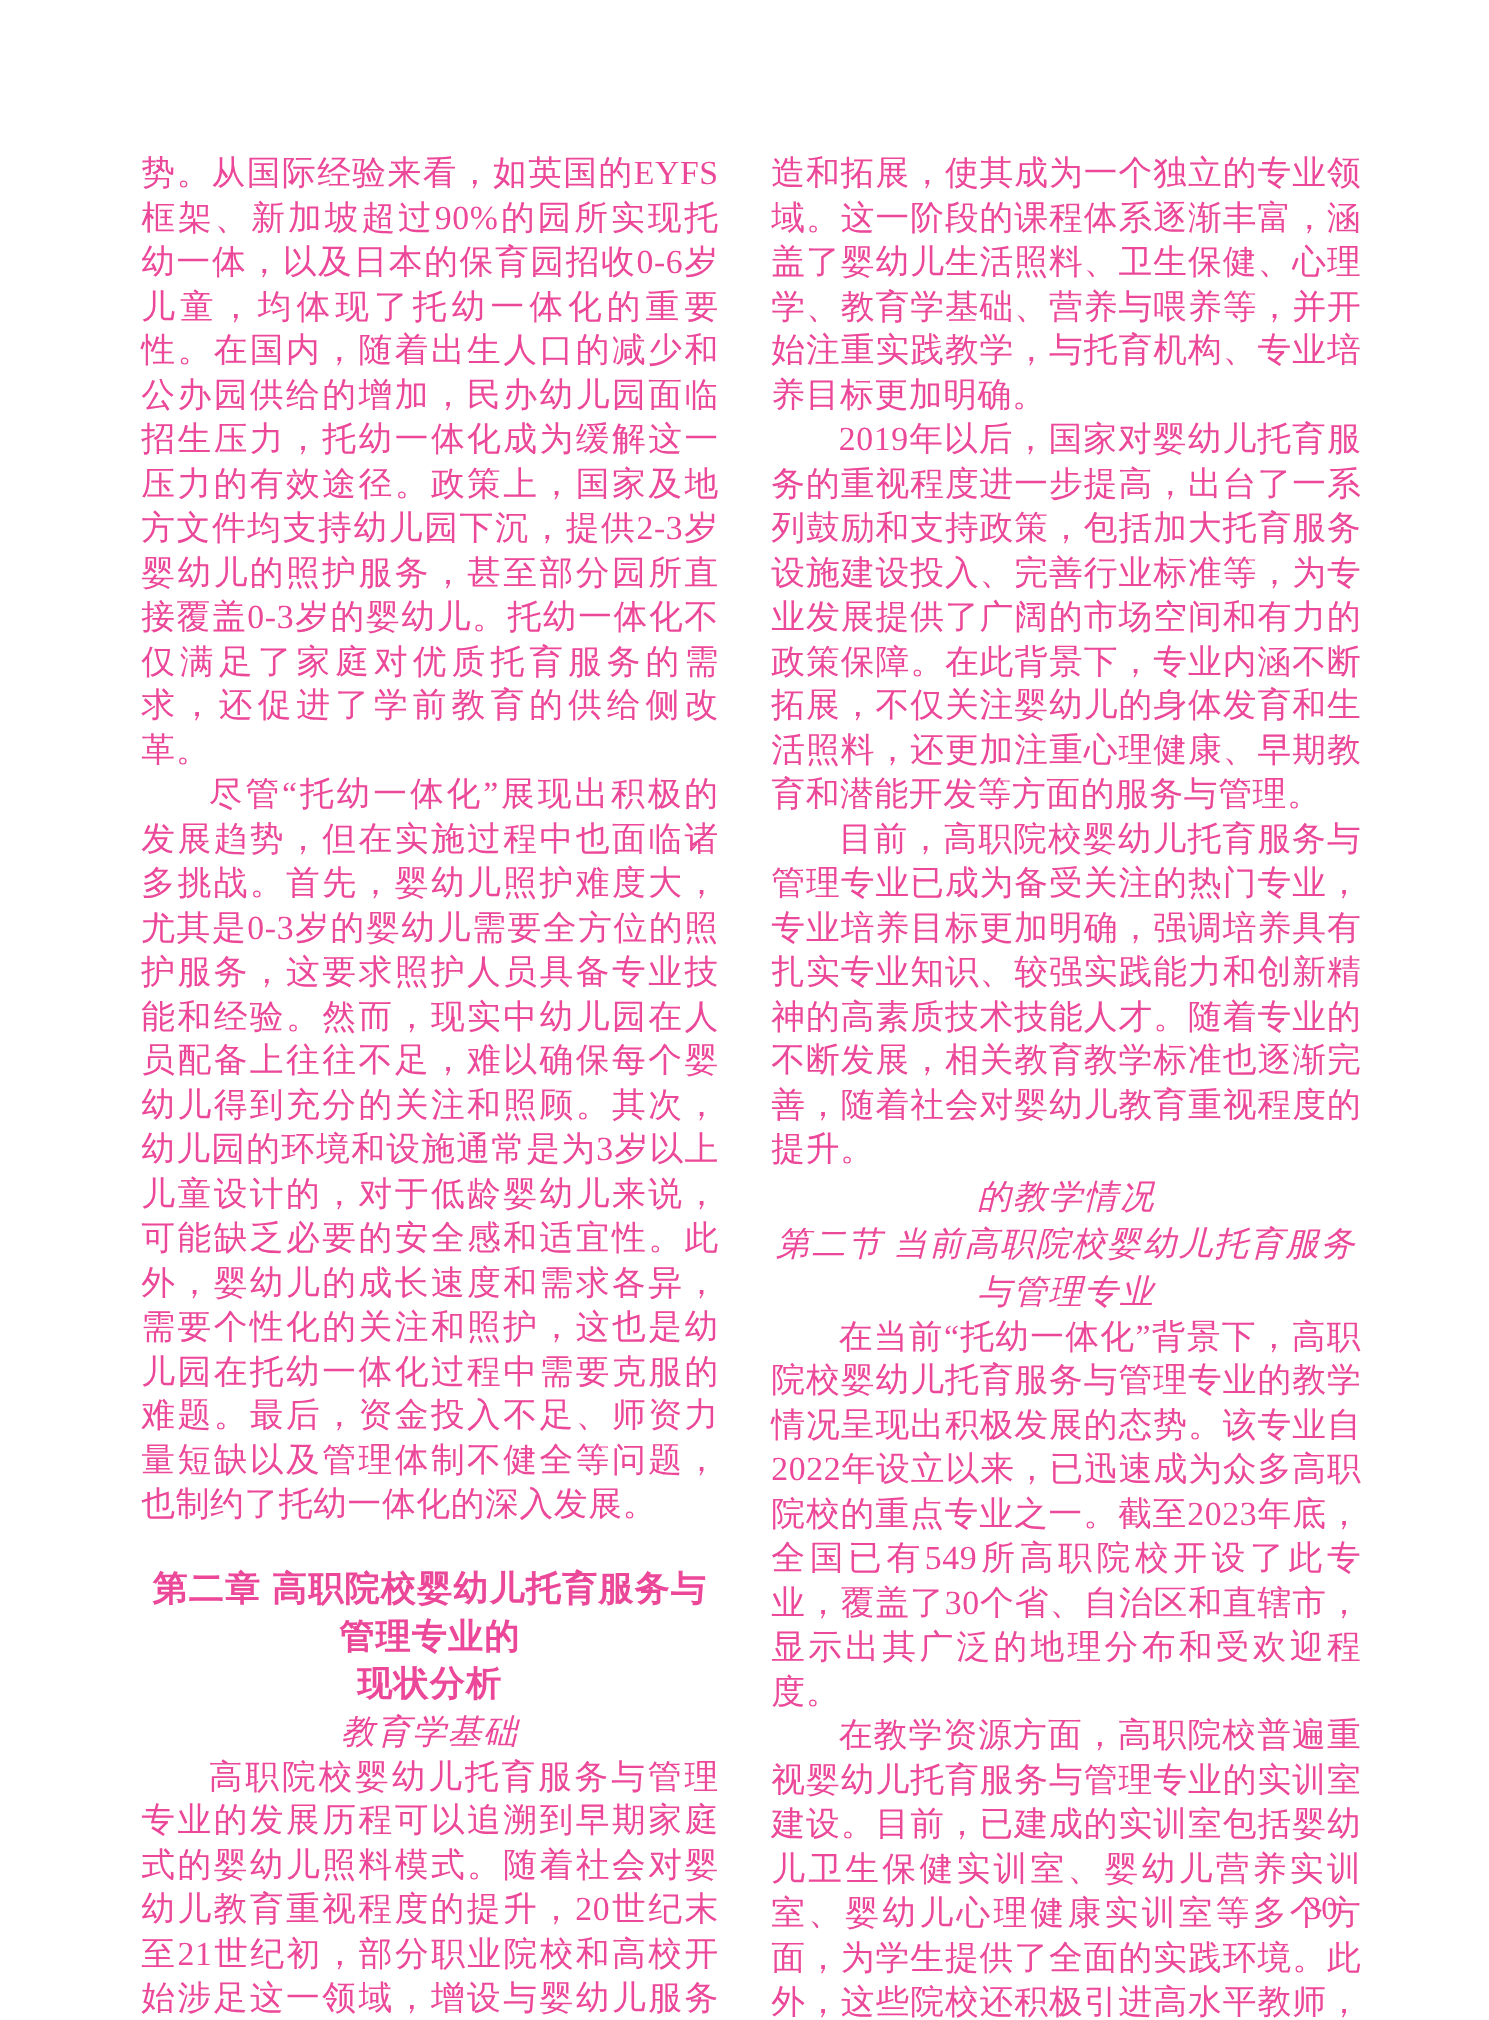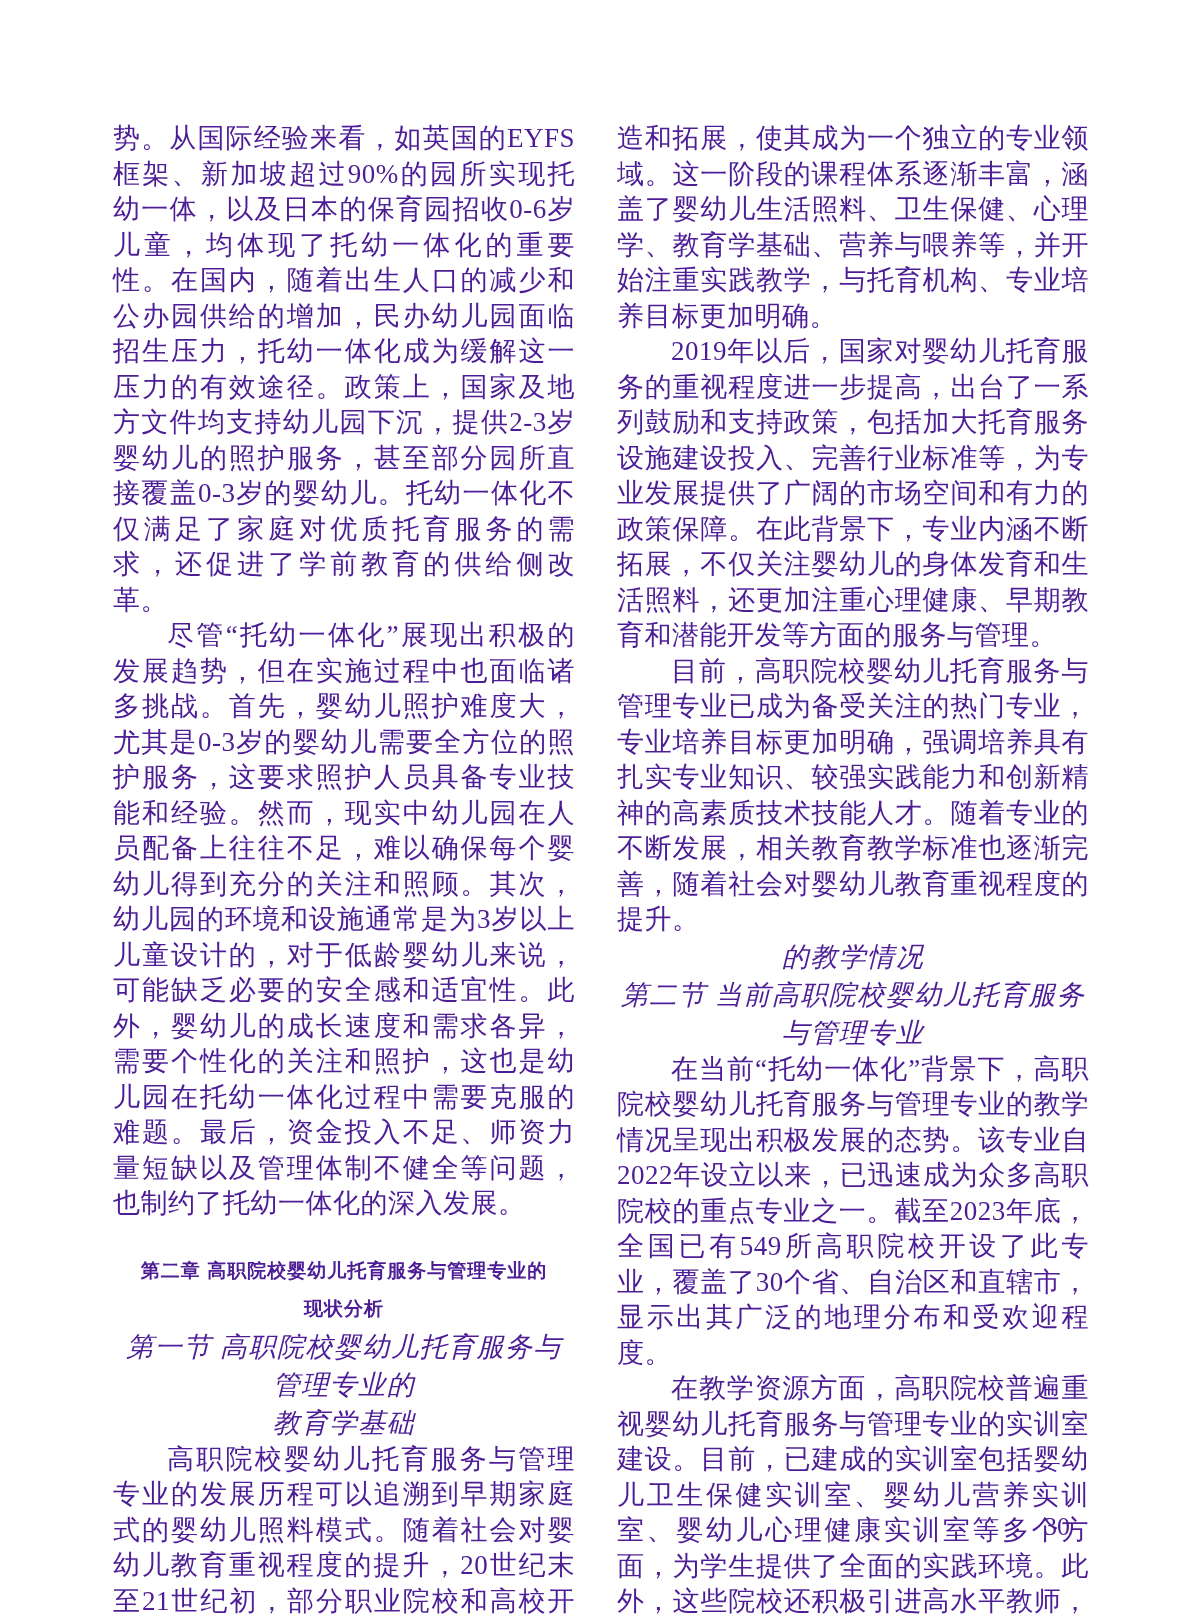--- a/index.html
+++ b/index.html
@@ -5,21 +5,21 @@
   html, body {
     margin: 0;
     padding: 0;
     background: #ffffff;
   }
   .page {
     position: relative;
     width: 1191px;
     height: 1616px;
     background: #ffffff;
-    color: #4c1d95;
+    color: #ec4899;
     font-family: "Liberation Serif", "DejaVu Serif", serif;
     overflow: hidden;
   }
   .column {
     position: absolute;
     top: 121px;
     font-size: 27px;
     line-height: 35.5px;
     text-align: justify;
     text-justify: inter-character;
@@ -29,21 +29,21 @@
   .col-right { left: 617px; width: 472px; }
   .para {
     margin: 0;
     padding: 0;
   }
   .para.indent { text-indent: 2em; }
   .chapter-heading {
     margin-top: 30px;
     font-family: "Liberation Sans", "DejaVu Sans", sans-serif;
     font-weight: 700;
-    font-size: 19px;
+    font-size: 28px;
     line-height: 38px;
     text-align: center;
     letter-spacing: 1px;
   }
   .section-heading {
     font-style: italic;
     font-weight: 400;
     font-size: 27px;
     line-height: 38px;
     text-align: center;
@@ -65,21 +65,20 @@
 <div class="page">
 
   <div class="column col-left">
     <p class="para">势。从国际经验来看，如英国的EYFS框架、新加坡超过90%的园所实现托幼一体，以及日本的保育园招收0-6岁儿童，均体现了托幼一体化的重要性。在国内，随着出生人口的减少和公办园供给的增加，民办幼儿园面临招生压力，托幼一体化成为缓解这一压力的有效途径。政策上，国家及地方文件均支持幼儿园下沉，提供2-3岁婴幼儿的照护服务，甚至部分园所直接覆盖0-3岁的婴幼儿。托幼一体化不仅满足了家庭对优质托育服务的需求，还促进了学前教育的供给侧改革。</p>
     <p class="para indent">尽管“托幼一体化”展现出积极的发展趋势，但在实施过程中也面临诸多挑战。首先，婴幼儿照护难度大，尤其是0-3岁的婴幼儿需要全方位的照护服务，这要求照护人员具备专业技能和经验。然而，现实中幼儿园在人员配备上往往不足，难以确保每个婴幼儿得到充分的关注和照顾。其次，幼儿园的环境和设施通常是为3岁以上儿童设计的，对于低龄婴幼儿来说，可能缺乏必要的安全感和适宜性。此外，婴幼儿的成长速度和需求各异，需要个性化的关注和照护，这也是幼儿园在托幼一体化过程中需要克服的难题。最后，资金投入不足、师资力量短缺以及管理体制不健全等问题，也制约了托幼一体化的深入发展。</p>
     <div class="chapter-heading">
       <div>第二章 高职院校婴幼儿托育服务与管理专业的</div>
       <div>现状分析</div>
     </div>
     <div class="section-heading">
-      <div>第一节 高职院校婴幼儿托育服务与管理专业的</div>
       <div>教育学基础</div>
     </div>
     <p class="para indent">高职院校婴幼儿托育服务与管理专业的发展历程可以追溯到早期家庭式的婴幼儿照料模式。随着社会对婴幼儿教育重视程度的提升，20世纪末至21世纪初，部分职业院校和高校开始涉足这一领域，增设与婴幼儿服务相关的课程，如学前教育专业中的婴幼儿保育课程。然而，这些课程内容相对单一，尚未形成独立的专业体系。</p>
 
   </div>
 
   <div class="column col-right">
     <p class="para">造和拓展，使其成为一个独立的专业领域。这一阶段的课程体系逐渐丰富，涵盖了婴幼儿生活照料、卫生保健、心理学、教育学基础、营养与喂养等，并开始注重实践教学，与托育机构、专业培养目标更加明确。</p>
     <p class="para indent">2019年以后，国家对婴幼儿托育服务的重视程度进一步提高，出台了一系列鼓励和支持政策，包括加大托育服务设施建设投入、完善行业标准等，为专业发展提供了广阔的市场空间和有力的政策保障。在此背景下，专业内涵不断拓展，不仅关注婴幼儿的身体发育和生活照料，还更加注重心理健康、早期教育和潜能开发等方面的服务与管理。</p>
     <p class="para indent">目前，高职院校婴幼儿托育服务与管理专业已成为备受关注的热门专业，专业培养目标更加明确，强调培养具有扎实专业知识、较强实践能力和创新精神的高素质技术技能人才。随着专业的不断发展，相关教育教学标准也逐渐完善，随着社会对婴幼儿教育重视程度的提升。</p>

